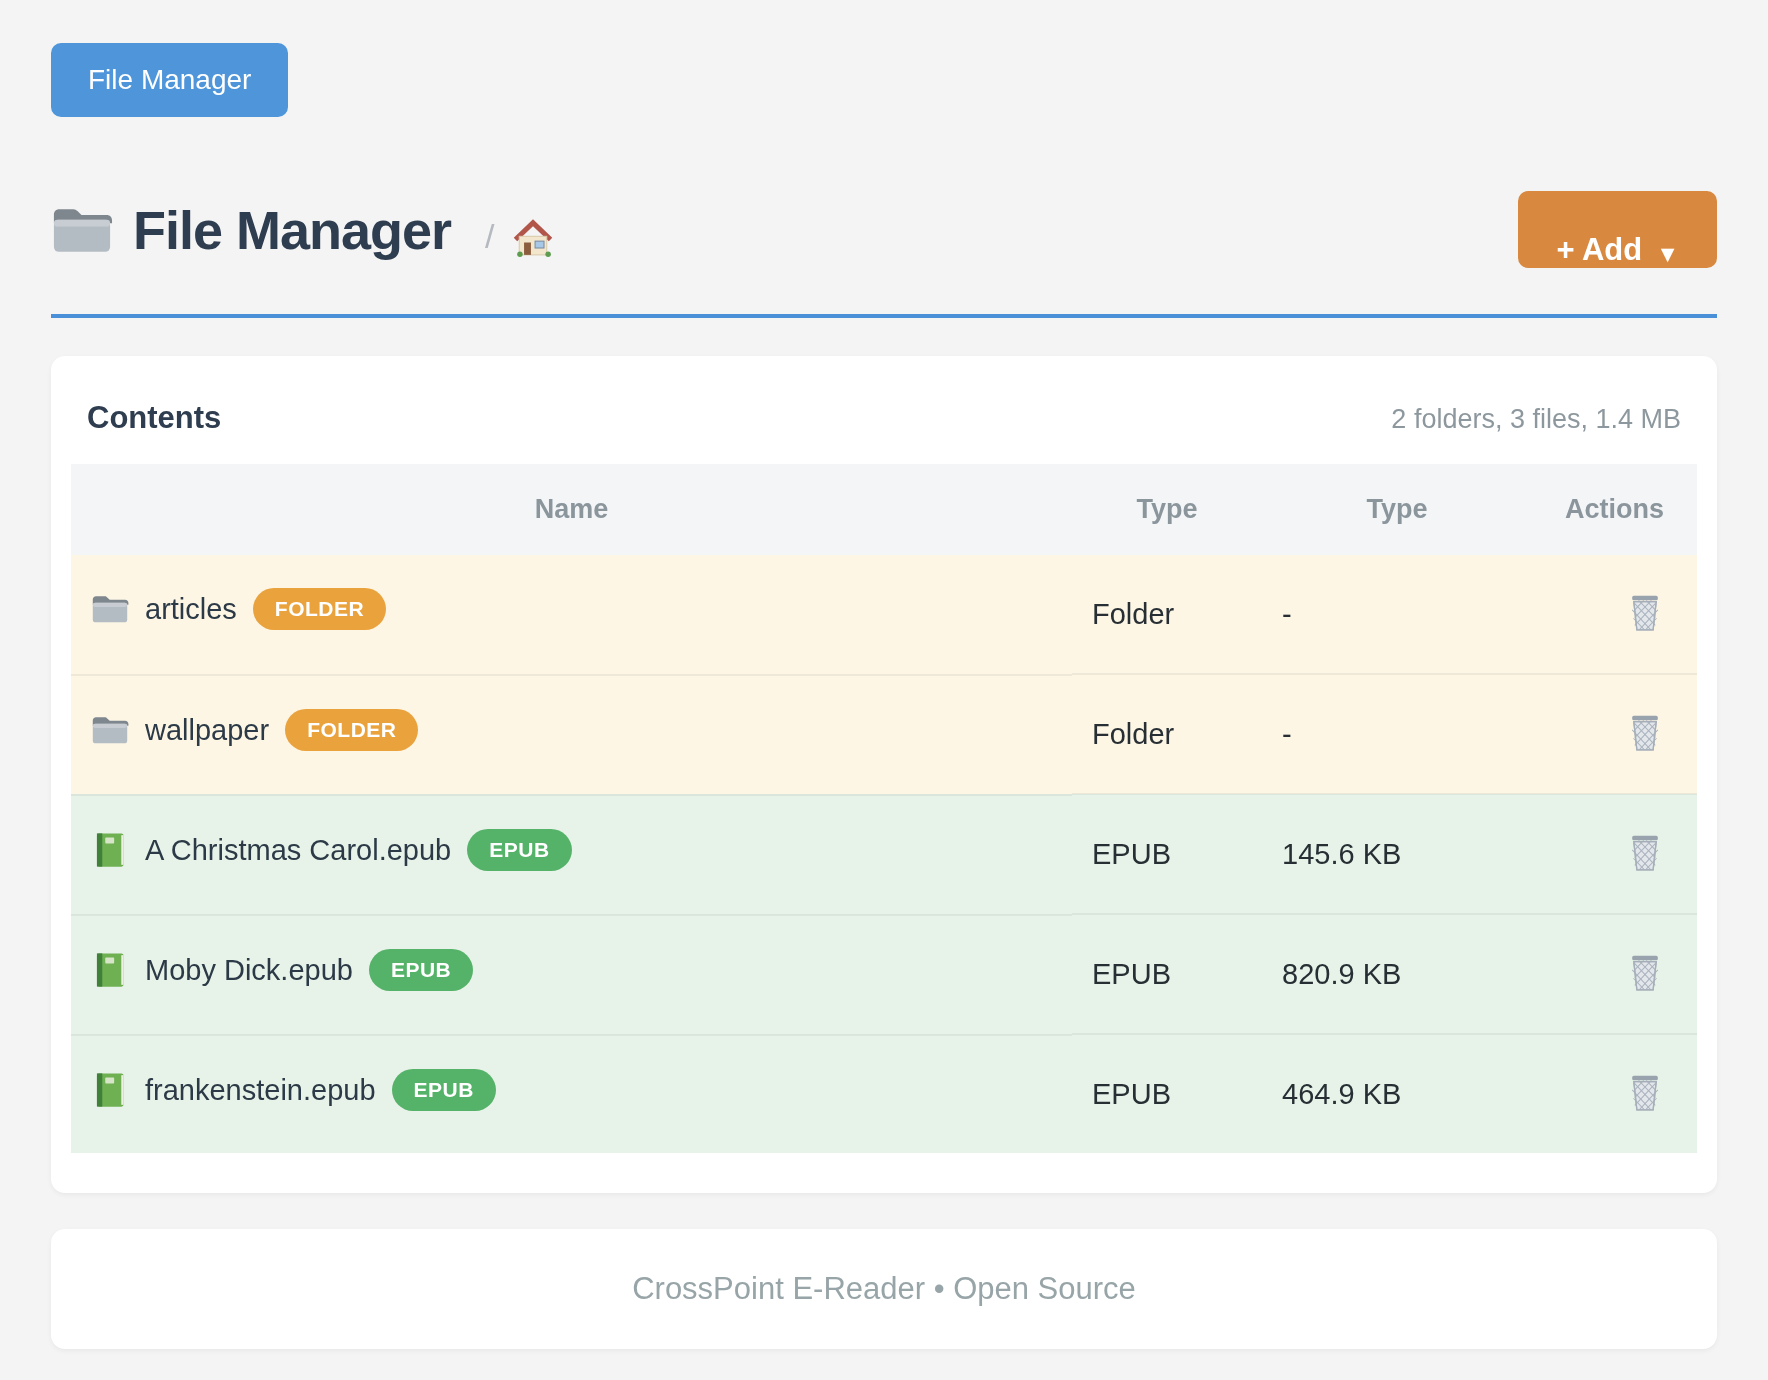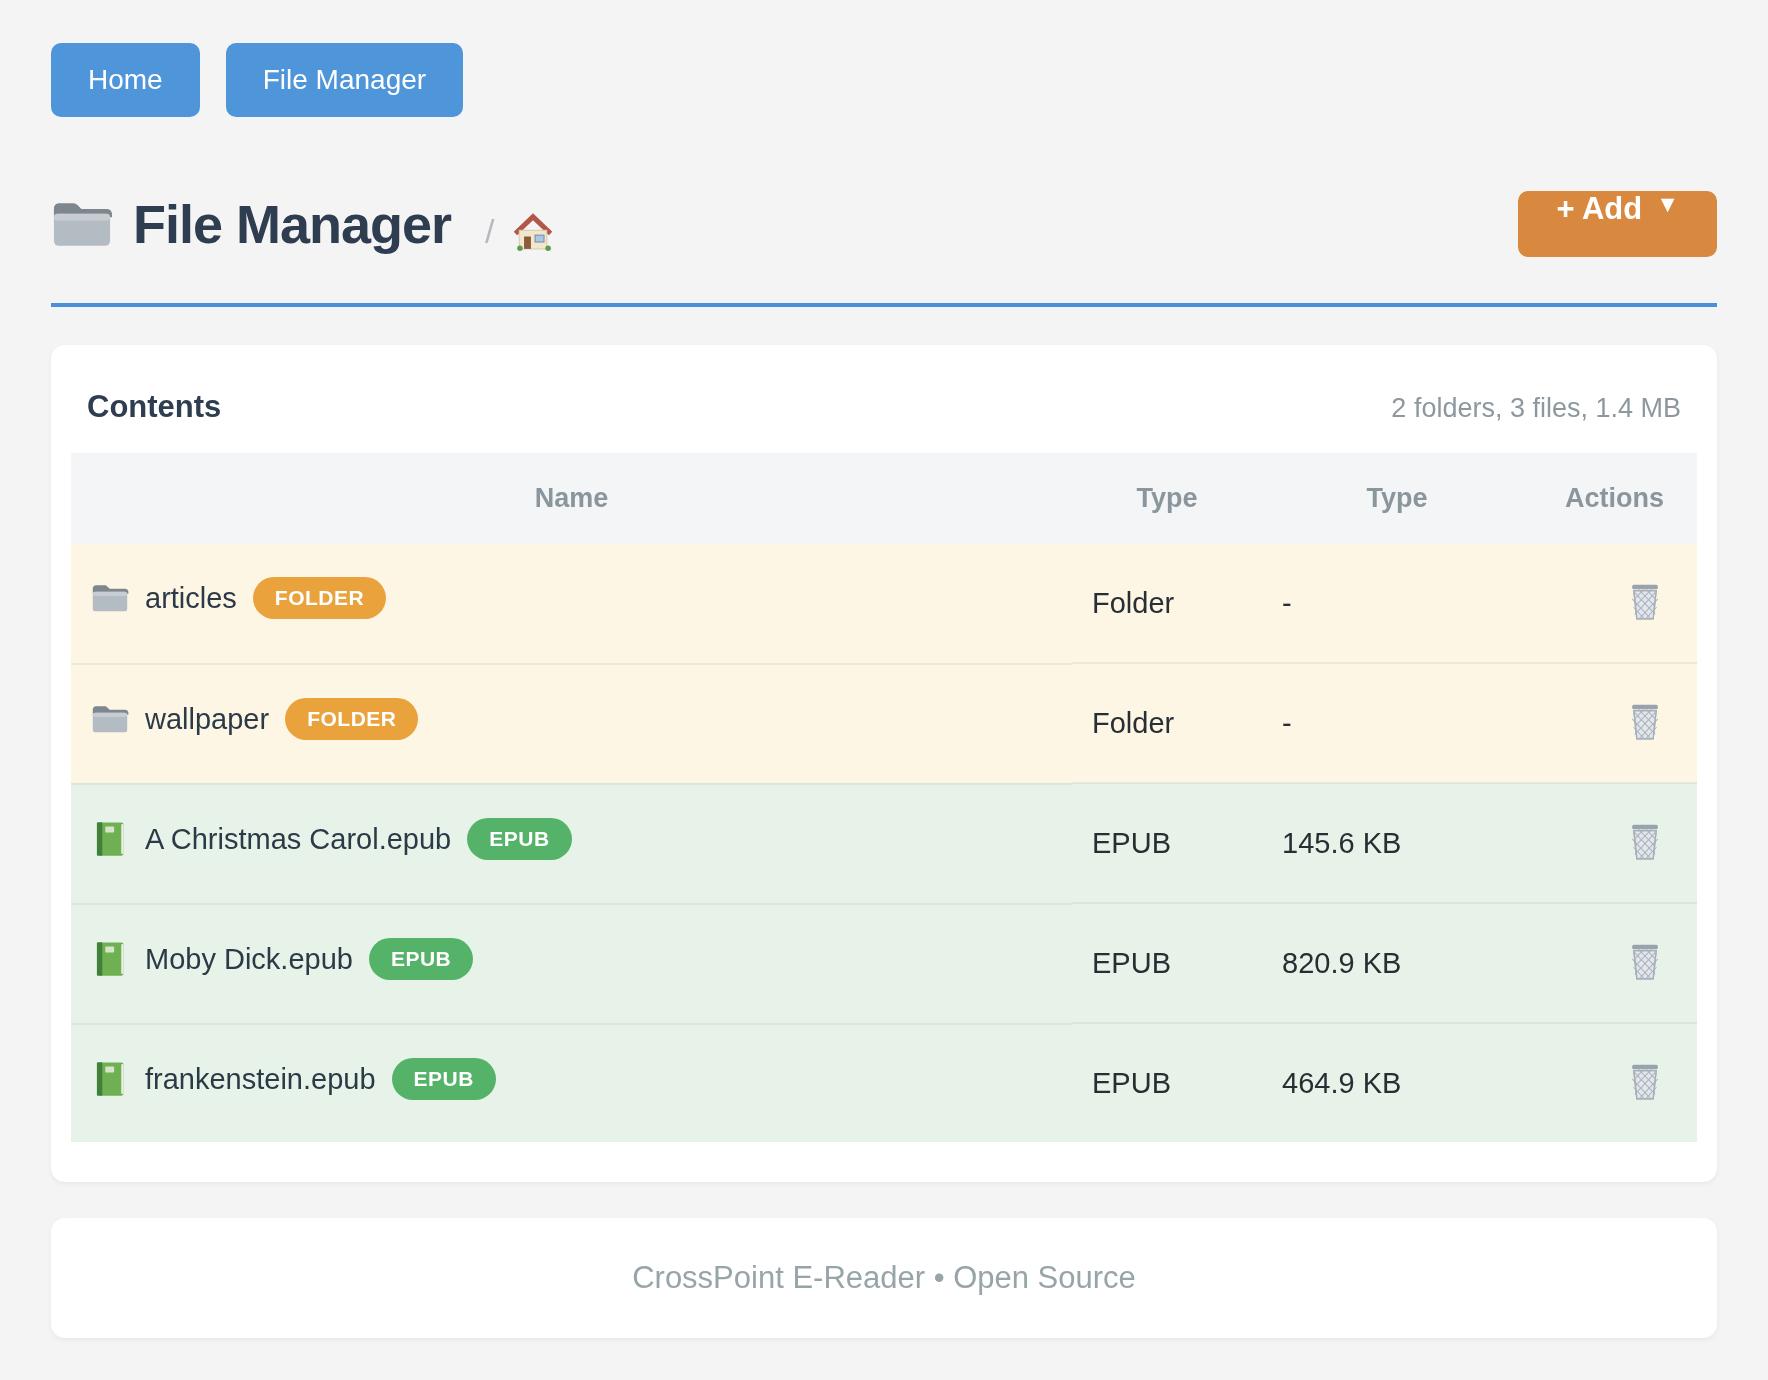--- a/index.html
+++ b/index.html
@@ -34,22 +34,22 @@
   .page-header{display:flex;align-items:center;margin-top:74px;}
   .title-group{display:flex;align-items:center;flex:1;min-width:0;}
   .title-icon{width:62px;height:56px;margin-right:20px;flex:none;}
   h1.page-title{font-size:54px;font-weight:800;color:#2e3d4f;letter-spacing:-1px;}
   .breadcrumb{display:flex;align-items:center;margin-left:34px;margin-top:14px;}
   .crumb-sep{font-size:34px;color:#b4bac0;margin-right:16px;}
   .crumb-home{background:none;border:none;cursor:pointer;padding:0;line-height:0;}
   .crumb-home svg{width:44px;height:44px;}
   .add-btn{
     background:var(--add-button);color:#fff;border:none;cursor:pointer;
-    font-family:inherit;font-size:31px;font-weight:bold;height:66px;
-    padding:0 38px;border-radius:10px;display:flex;align-items:flex-start;gap:14px;
+    font-family:inherit;font-size:31px;font-weight:bold;height:77px;
+    padding:0 38px;border-radius:10px;display:flex;align-items:flex-end;gap:14px;
   }
   .add-caret{font-size:23px;}
 
   .rule{height:4px;background:var(--accent-rule);margin-top:46px;border:none;}
 
   
   .card{
     background:#fff;border-radius:14px;margin-top:38px;
     padding:30px 20px 40px;box-shadow:0 2px 5px rgba(0,0,0,.05);
   }
@@ -92,21 +92,20 @@
     padding:42px 20px;text-align:center;box-shadow:0 2px 5px rgba(0,0,0,.05);
   }
   .footer-text{font-size:31px;color:#98a5a8;}
 </style>
 </head>
 <body>
 
 <div class="page">
 
   <nav class="nav">
-    <button class="nav-btn">Home</button>
     <button class="nav-btn">File Manager</button>
   </nav>
 
   <header class="page-header">
     <div class="title-group">
       <svg class="title-icon" viewBox="0 0 64 54" aria-hidden="true">
         <path d="M3 11c0-3.3 2.2-5.5 5.5-5.5h14.5c2 0 3.2.9 4.3 2l4.2 4h26c3.3 0 5.5 2.2 5.5 5.5v3H3z" fill="#7f878e"></path>
         <rect x="3" y="16.5" width="58" height="33" rx="5" fill="#b4bcc3"></rect>
         <rect x="3" y="16.5" width="58" height="7" rx="3.5" fill="#c7cdd3"></rect>
       </svg>

